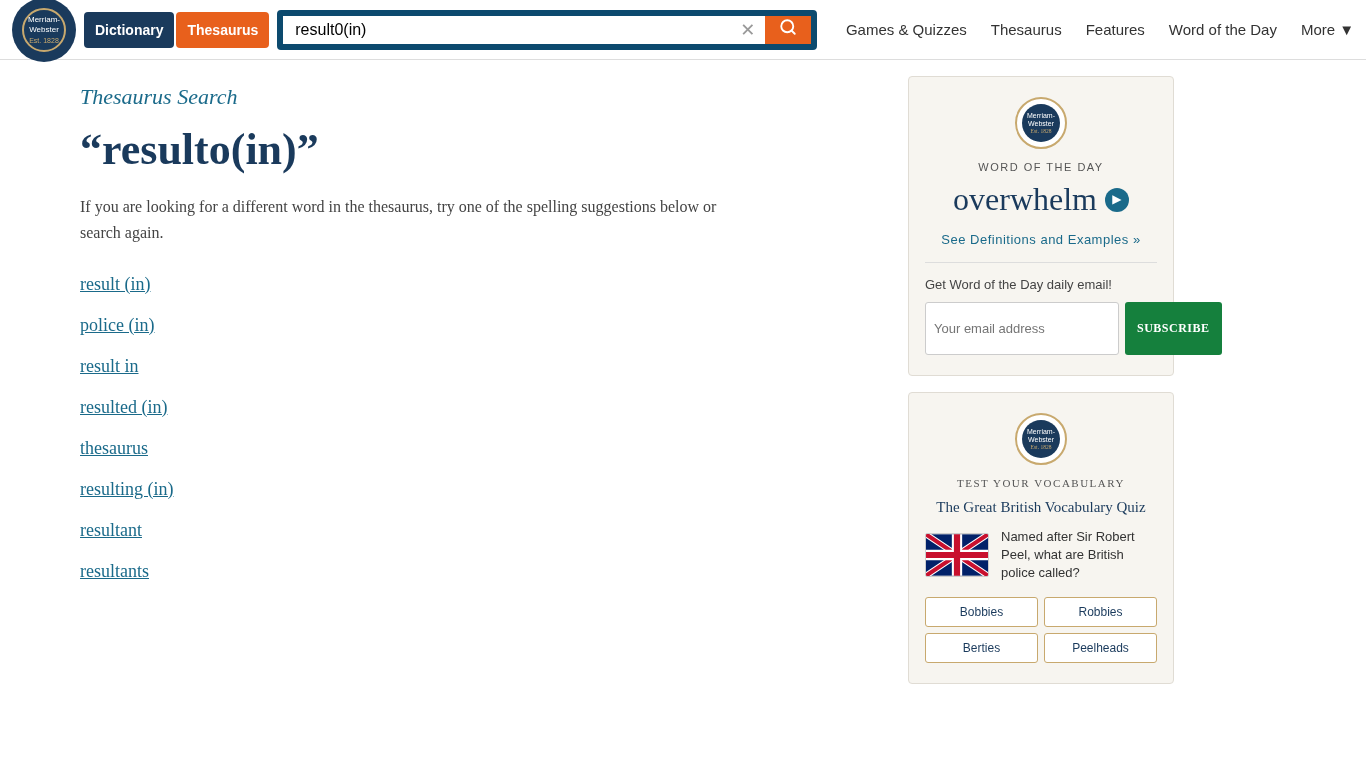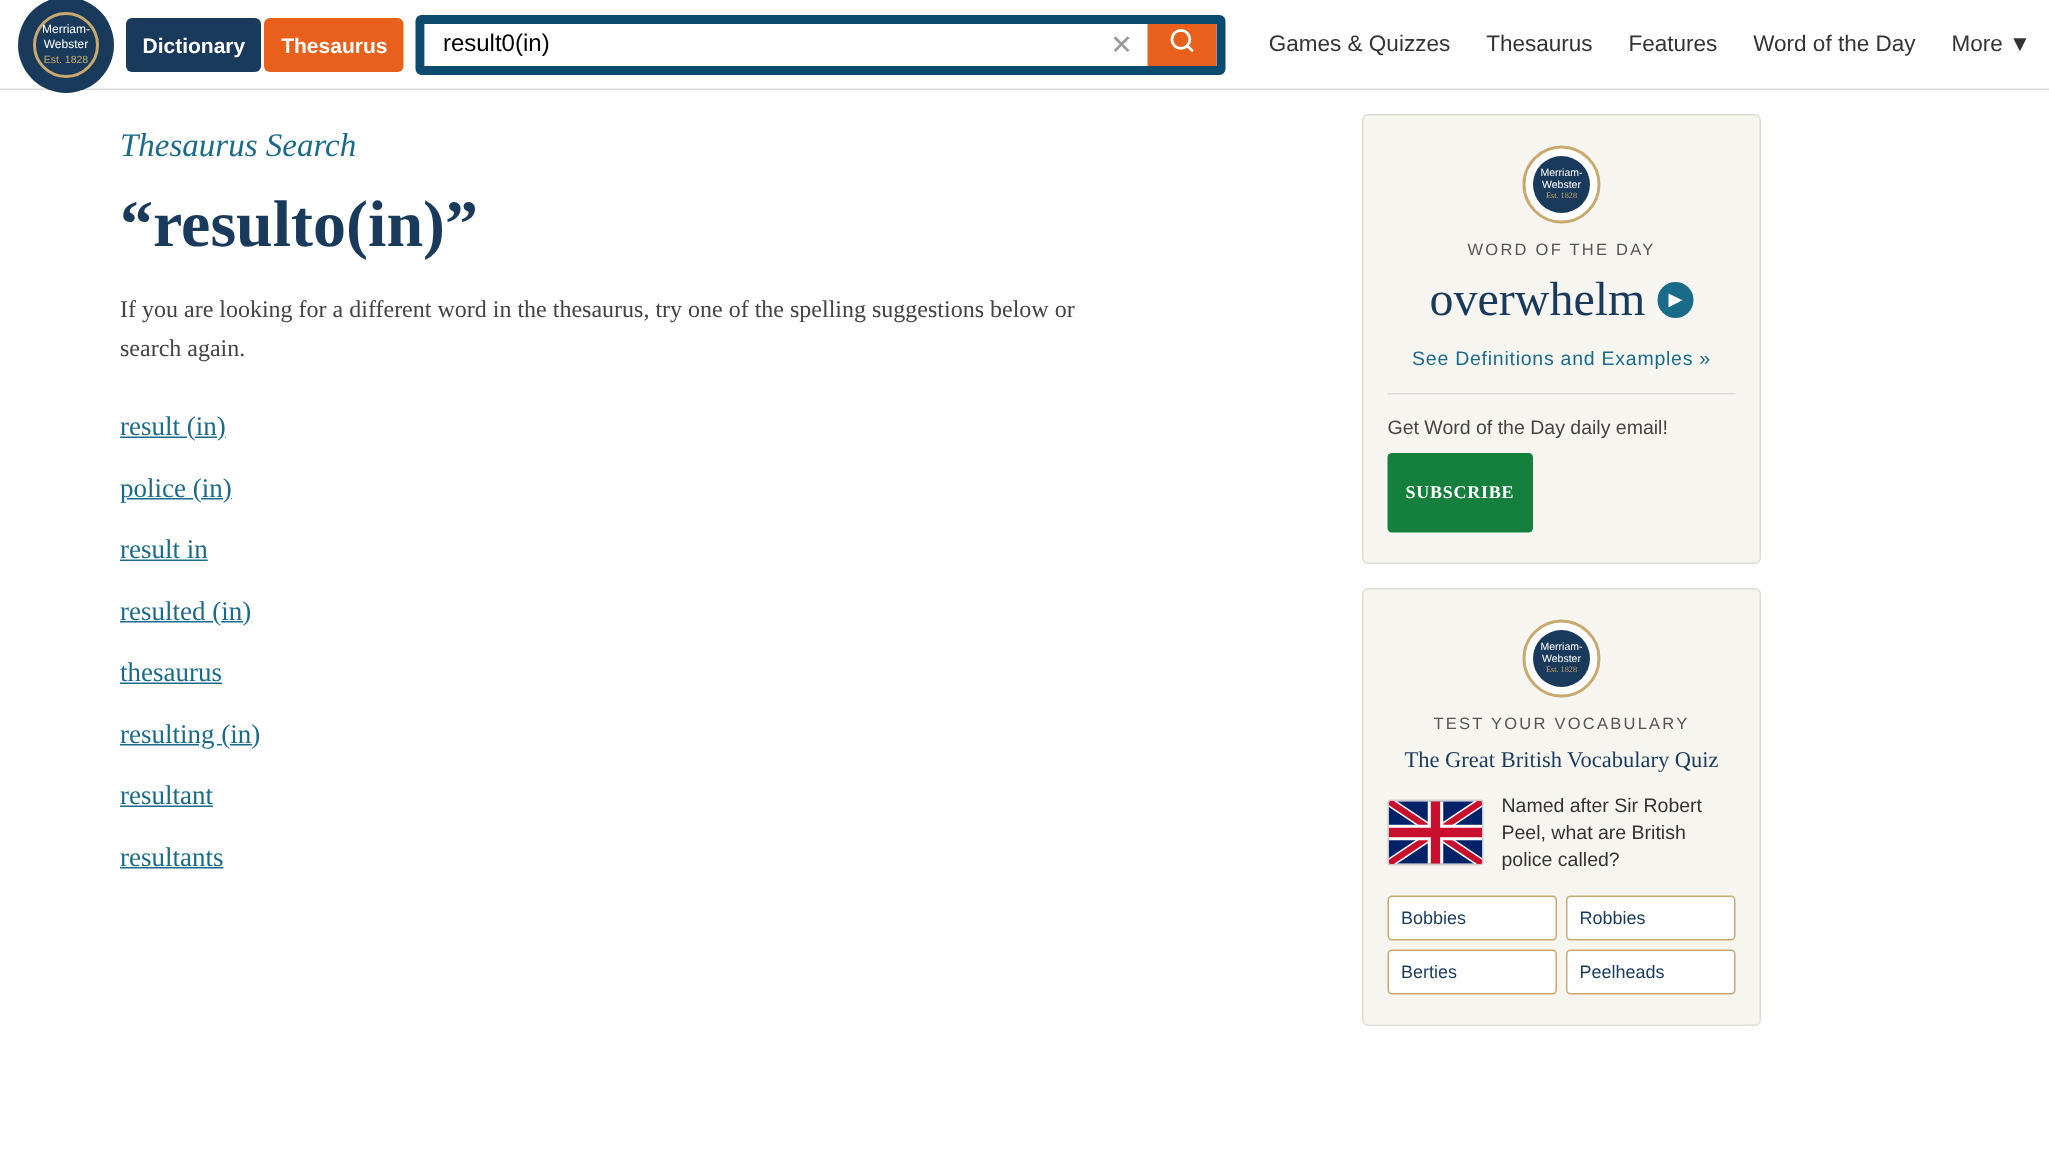--- a/index.html
+++ b/index.html
@@ -311,21 +311,21 @@
       font-weight: bold;
       cursor: pointer;
       letter-spacing: 0.5px;
     }
 
     
     .vocab-label {
       font-size: 11px;
       letter-spacing: 1.5px;
       color: #555;
-      font-family: Liberation Sans, sans-serif;
+      font-family: Liberation Serif, serif;
       text-transform: uppercase;
       margin-bottom: 10px;
     }
     .vocab-title {
       font-size: 15px;
       color: #1a3a5c;
       font-family: Georgia, serif;
       margin-bottom: 12px;
     }
     .vocab-quiz-img {
@@ -360,21 +360,21 @@
     }
     .quiz-option-btn {
       background: #fff;
       border: 1px solid #c8a96e;
       border-radius: 3px;
       padding: 7px 8px;
       font-size: 12px;
       font-family: Arial, sans-serif;
       color: #1a3a5c;
       cursor: pointer;
-      text-align: left;
+      text-align: center;
     }
   </style>
 </head>
 <body>
 
 <header class="header">
 
   <div class="logo">
     <div class="logo-circle-inner">
       <span class="logo-text">Merriam-</span>
@@ -440,20 +440,21 @@
       </div>
       <div class="wotd-label">WORD OF THE DAY</div>
       <div class="wotd-word">
         <span>overwhelm</span>
         <span class="audio-icon">▶</span>
       </div>
       <a class="wotd-link">See Definitions and Examples »</a>
       <hr class="wotd-divider">
       <p class="email-label">Get Word of the Day daily email!</p>
       <div class="email-row">
+        <input type="email" class="email-input" placeholder="Your email address" style="">
         <button class="subscribe-btn">SUBSCRIBE</button>
       </div>
     </div>
 
     <div class="sidebar-card">
       <div class="mw-logo-small">
         <div class="mw-logo-inner">
           <span class="mw-text">Merriam-</span>
           <span class="mw-text">Webster</span>
           <span class="mw-est">Est. 1828</span>

